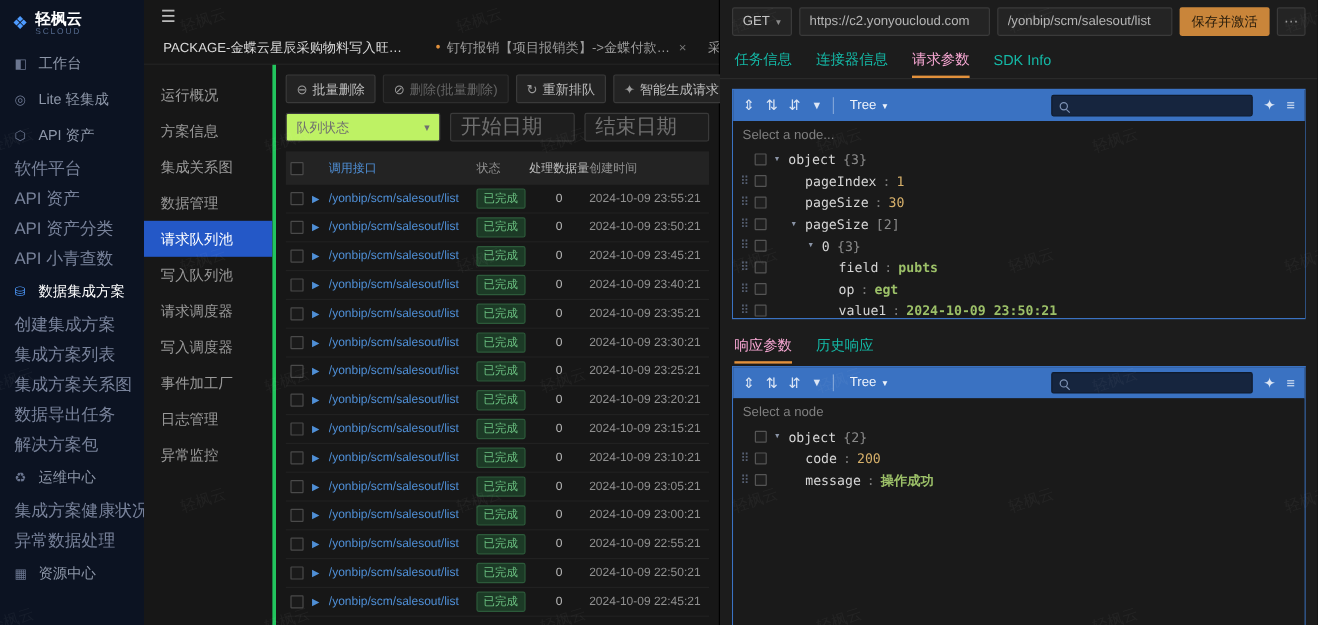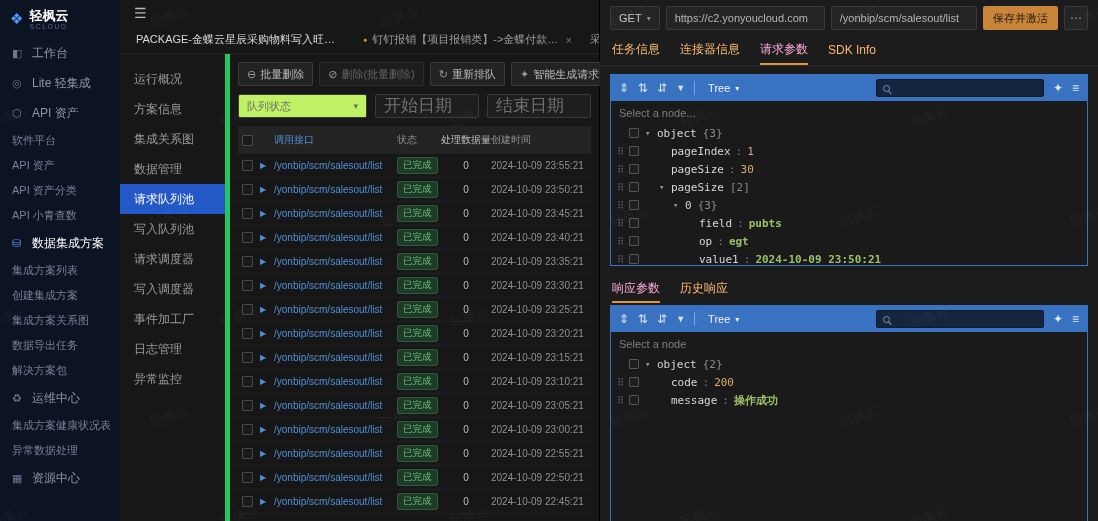--- a/index.html
+++ b/index.html
@@ -19,40 +19,40 @@
   
   .sidebar { width:120px; min-width:120px; background:#0c1322; display:flex;
     flex-direction:column; overflow:hidden; }
   .logo { height:38px; display:flex; align-items:center; gap:6px; padding:0 10px; cursor:pointer; }
   .logo-icon { color:#4e9bff; font-size:15px; }
   .logo-title { color:#fff; font-size:13px; font-weight:bold; line-height:14px; }
   .logo-sub { color:#54698c; font-size:7px; letter-spacing:1.5px; }
   .side-item { display:flex; align-items:center; gap:6px; height:30px; padding:0 12px;
     color:#8d96a8; cursor:pointer; white-space:nowrap; }
   .side-item .s-icon { width:14px; font-size:11px; color:#6b7690; flex:none; }
-  .side-item.sub { height:25px; color:#78829a; font-size:11px; }
+  .side-item.sub { height:25px; color:#78829a; font-size:14px; }
   .side-item.active { color:#fff; }
   .side-item.active .s-icon { color:#4e9bff; }
 
   
   .main { flex:1; min-width:0; display:flex; flex-direction:column; background:#171717;
     border-right:1px solid #000; }
   .main-top { height:26px; display:flex; align-items:center; padding:0 14px; flex:none; }
   .hamburger { color:#b9b9b9; font-size:14px; cursor:pointer; }
   .tab-row { height:28px; display:flex; align-items:center; gap:2px; padding:0 8px;
     border-bottom:1px solid #242424; overflow:hidden; white-space:nowrap; flex:none; }
   .main-tab { display:flex; align-items:center; gap:5px; padding:0 8px; height:28px;
     color:#9b9b9b; font-size:11px; cursor:pointer; max-width:225px; flex:none; min-width:0; }
   .main-tab.active { color:#d9d9d9; }
   .main-tab .t-label { overflow:hidden; text-overflow:ellipsis; white-space:nowrap; }
   .main-tab .dot { color:#e2913c; font-size:7px; flex:none; }
   .main-tab .close { color:#777; font-size:11px; flex:none; }
 
   .main-body { flex:1; display:flex; min-height:0; }
-  .secondary-nav { width:110px; min-width:110px; border-right:5px solid #22c55e;
+  .secondary-nav { width:110px; min-width:110px; border-right:3px solid #22c55e;
     padding-top:10px; overflow:hidden;font-family:Liberation Mono, monospace; }
   .nav-item { height:30px; display:flex; align-items:center; padding:0 14px; color:#9a9a9a;
     font-size:12px; cursor:pointer; white-space:nowrap; }
   .nav-item.active { background:#2458c7; color:#fff; }
 
   .content { flex:1; min-width:0; display:flex; flex-direction:column; padding:8px 8px 0; }
   .toolbar { display:flex; gap:6px; align-items:center; flex:none; }
   .tb-btn { display:flex; align-items:center; gap:4px; height:24px; padding:0 8px;
     background:#232323; border:1px solid #3a3a3a; color:#bdbdbd; font-size:11px;
     border-radius:2px; cursor:pointer; white-space:nowrap; font-family:inherit; }
@@ -99,21 +99,21 @@
   .path-input { flex:1; min-width:0; }
   .save-btn { height:24px; padding:0 10px; background:#c9853a; color:#241a0b; border:none;
     font-size:11px; border-radius:2px; cursor:pointer; white-space:nowrap; flex:none;
     font-family:inherit; }
   .more-btn { width:24px; height:24px; background:#242424; border:1px solid #3a3a3a;
     color:#9a9a9a; border-radius:2px; display:flex; align-items:center; justify-content:center;
     cursor:pointer; flex:none; }
   .rp-tabs { display:flex; gap:20px; padding:0 12px; height:30px; align-items:stretch;
     border-bottom:1px solid #2a2a2a; flex:none; }
   .rp-tabs.sub { height:27px; border-bottom:none; margin-top:2px; }
-  .rp-tab { display:flex; align-items:center; color:#fdba74; font-size:12px; cursor:pointer;
+  .rp-tab { display:flex; align-items:center; color:#14b8a6; font-size:12px; cursor:pointer;
     border-bottom:2px solid transparent; white-space:nowrap; }
   .rp-tab.active { color:#f9a8d4; border-bottom-color:#e2913c; }
 
   .editor { margin:8px 10px; border:1px solid #3a72c2; display:flex; flex-direction:column;
     min-height:0; }
   .editor.req { height:192px; flex:none; }
   .editor.resp { flex:1; margin-top:2px; margin-bottom:0; border-bottom:none; }
   .ed-toolbar { height:26px; background:#3a72c2; display:flex; align-items:center; gap:9px;
     padding:0 8px; flex:none; }
   .ed-icon { color:#dce6f5; font-size:12px; cursor:pointer; line-height:1; }
@@ -219,24 +219,24 @@
           <span class="s-label">API 资产分类</span>
         </div>
         <div class="side-item sub">
           <span class="s-label">API 小青查数</span>
         </div>
         <div class="side-item group active">
           <span class="s-icon">⛁</span>
           <span class="s-label">数据集成方案</span>
         </div>
         <div class="side-item sub">
+          <span class="s-label">创建集成方案</span>
+        </div>
+        <div class="side-item sub">
           <span class="s-label">集成方案列表</span>
-        </div>
-        <div class="side-item sub">
-          <span class="s-label">创建集成方案</span>
         </div>
         <div class="side-item sub">
           <span class="s-label">集成方案关系图</span>
         </div>
         <div class="side-item sub">
           <span class="s-label">数据导出任务</span>
         </div>
         <div class="side-item sub">
           <span class="s-label">解决方案包</span>
         </div>

